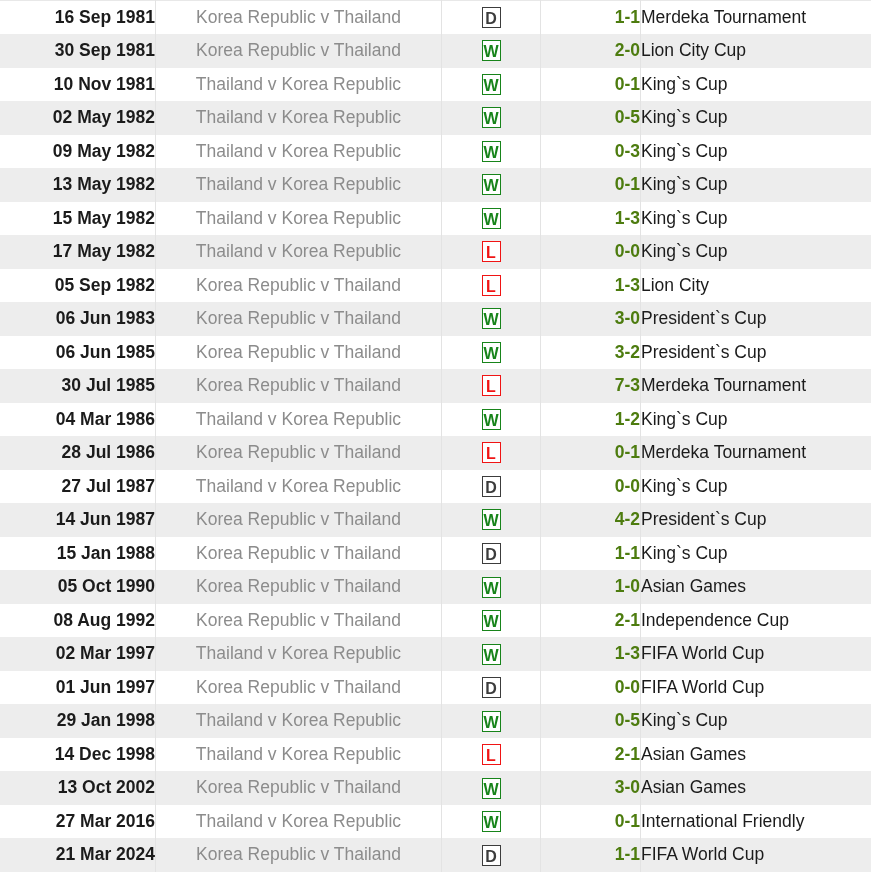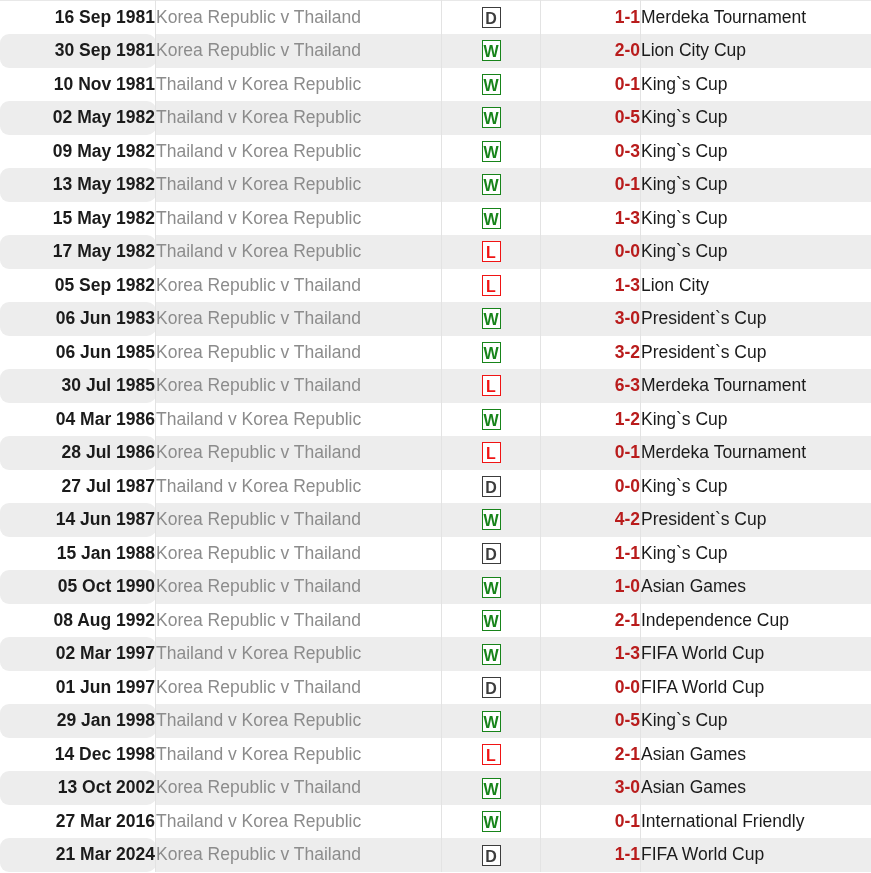--- a/index.html
+++ b/index.html
@@ -39,26 +39,26 @@
   }
 
   
   .col-date {
     width: 155px;
     text-align: right;
     padding-right: 9px;
     color: #1b1b1b;
     font-weight: 600;
     border-right: 1px solid #e3e3e3;
-    border-radius: 9px;
   }
 
   
   .col-match {
     width: 285px;
+    text-align: center;
     color: #8c8c8c;
     font-weight: 400;
     border-right: 1px solid #e3e3e3;
   }
 
   
   .col-result {
     width: 98px;
     text-align: center;
     border-right: 1px solid #e3e3e3;
@@ -78,21 +78,21 @@
   }
   .badge-W { color: #17841a; border: 1.5px solid #17841a; }
   .badge-L { color: #f01414; border: 1.5px solid #f01414; }
   .badge-D { color: #3c3c3c; border: 1.5px solid #3c3c3c; }
 
   
   .col-score {
     width: 99px;
     text-align: right;
     padding-right: 17px;
-    color: #b91c1c;
+    color: #4d7c0f;
     font-weight: 600;
     border-right: 1px solid #e3e3e3;
   }
 
   
   .col-comp {
     width: 234px;
     text-align: left;
     padding-left: 11px;
     color: #1b1b1b;
@@ -178,21 +178,21 @@
         <td class="col-date">06 Jun 1985</td>
         <td class="col-match">Korea Republic v Thailand</td>
         <td class="col-result"><span class="badge badge-W">W</span></td>
         <td class="col-score">3-2</td>
         <td class="col-comp">President`s Cup</td>
       </tr>
       <tr class="row-even">
         <td class="col-date">30 Jul 1985</td>
         <td class="col-match">Korea Republic v Thailand</td>
         <td class="col-result"><span class="badge badge-L">L</span></td>
-        <td class="col-score">6-3</td>
+        <td class="col-score">7-3</td>
         <td class="col-comp">Merdeka Tournament</td>
       </tr>
       <tr class="row-odd">
         <td class="col-date">04 Mar 1986</td>
         <td class="col-match">Thailand v Korea Republic</td>
         <td class="col-result"><span class="badge badge-W">W</span></td>
         <td class="col-score">1-2</td>
         <td class="col-comp">King`s Cup</td>
       </tr>
       <tr class="row-even">

